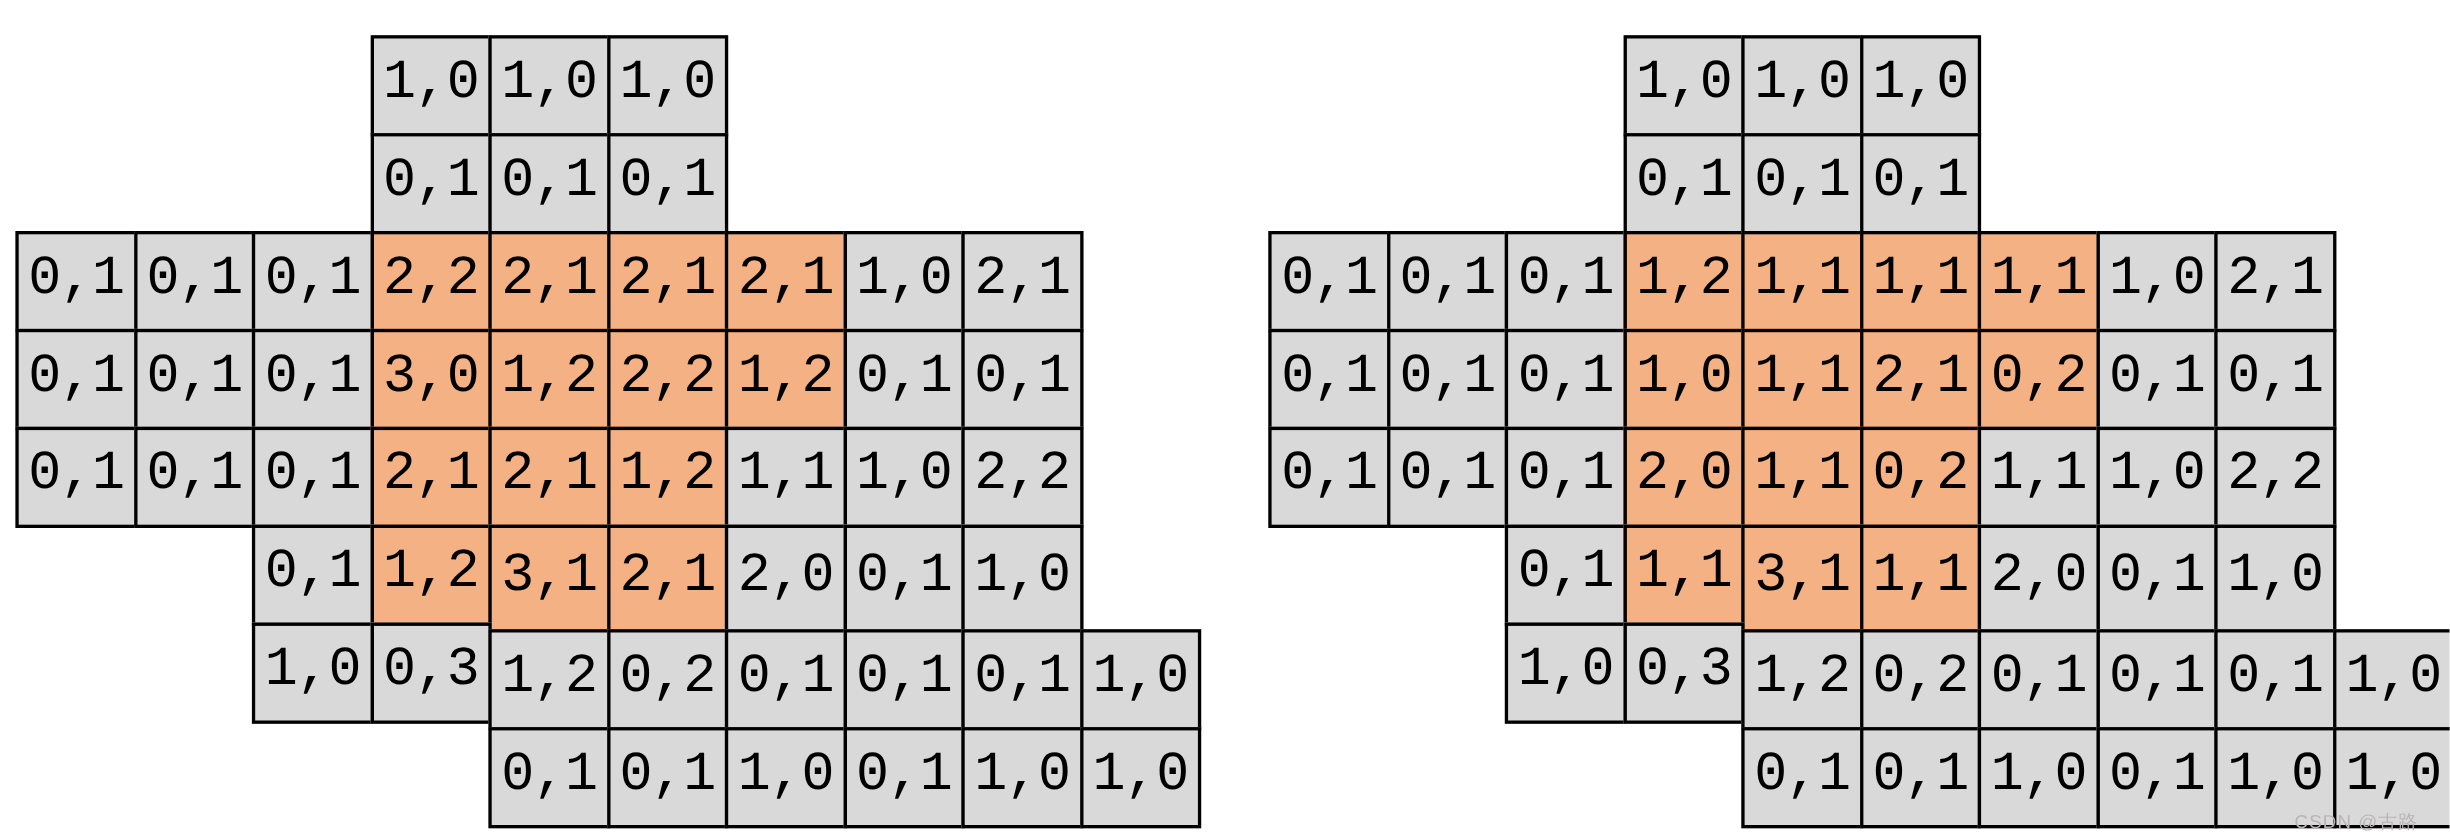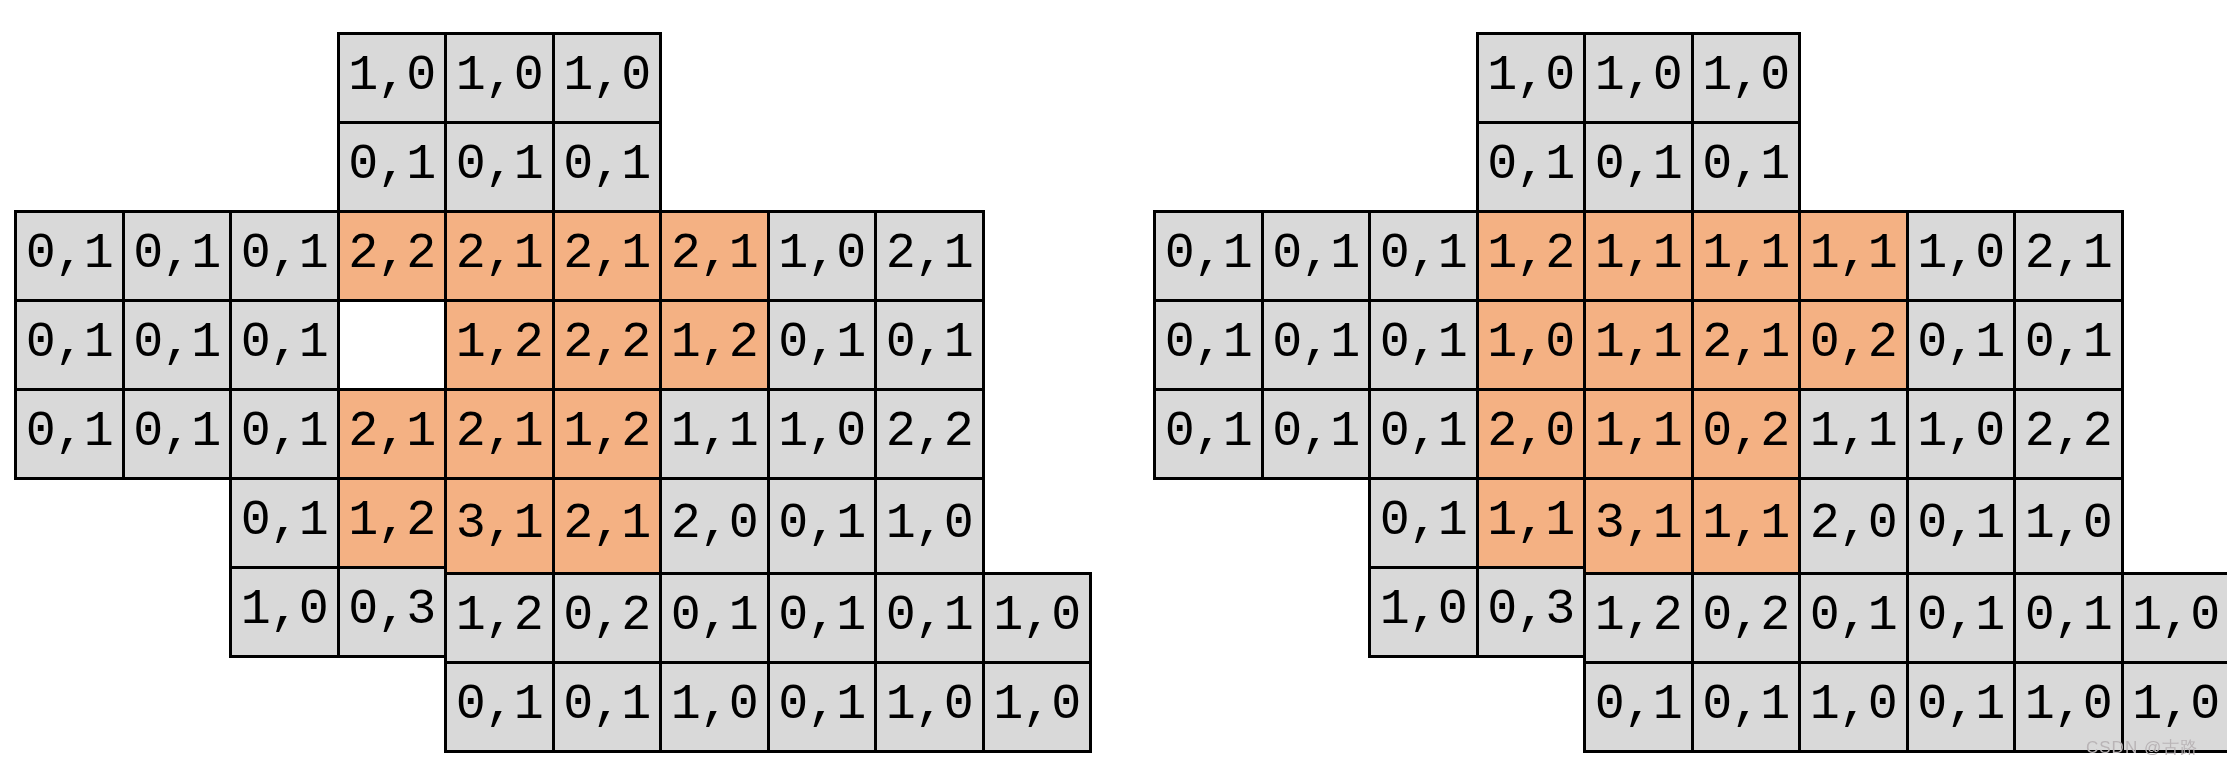--- a/index.html
+++ b/index.html
@@ -50,20 +50,21 @@
       <div class="cell" style="left: 217px; top: 210px; width: 110.5px; height: 92px;">0,1</div>
       <div class="cell orange" style="left: 324.5px; top: 210px; width: 110.5px; height: 92px;">2,2</div>
       <div class="cell orange" style="left: 432px; top: 210px; width: 110.5px; height: 92px;">2,1</div>
       <div class="cell orange" style="left: 539.5px; top: 210px; width: 110.5px; height: 92px;">2,1</div>
       <div class="cell orange" style="left: 647px; top: 210px; width: 110.5px; height: 92px;">2,1</div>
       <div class="cell" style="left: 754.5px; top: 210px; width: 110.5px; height: 92px;">1,0</div>
       <div class="cell" style="left: 862px; top: 210px; width: 110.5px; height: 92px;">2,1</div>
       <div class="cell" style="left: 2px; top: 299px; width: 110.5px; height: 92px;">0,1</div>
       <div class="cell" style="left: 109.5px; top: 299px; width: 110.5px; height: 92px;">0,1</div>
       <div class="cell" style="left: 217px; top: 299px; width: 110.5px; height: 92px;">0,1</div>
+      <div class="cell orange" style="left: 324.5px; top: 299px; width: 110.5px; height: 92px;">3,0</div>
       <div class="cell orange" style="left: 432px; top: 299px; width: 110.5px; height: 92px;">1,2</div>
       <div class="cell orange" style="left: 539.5px; top: 299px; width: 110.5px; height: 92px;">2,2</div>
       <div class="cell orange" style="left: 647px; top: 299px; width: 110.5px; height: 92px;">1,2</div>
       <div class="cell" style="left: 754.5px; top: 299px; width: 110.5px; height: 92px;">0,1</div>
       <div class="cell" style="left: 862px; top: 299px; width: 110.5px; height: 92px;">0,1</div>
       <div class="cell" style="left: 2px; top: 388px; width: 110.5px; height: 92px;">0,1</div>
       <div class="cell" style="left: 109.5px; top: 388px; width: 110.5px; height: 92px;">0,1</div>
       <div class="cell" style="left: 217px; top: 388px; width: 110.5px; height: 92px;">0,1</div>
       <div class="cell orange" style="left: 324.5px; top: 388px; width: 110.5px; height: 92px;">2,1</div>
       <div class="cell orange" style="left: 432px; top: 388px; width: 110.5px; height: 92px;">2,1</div>

